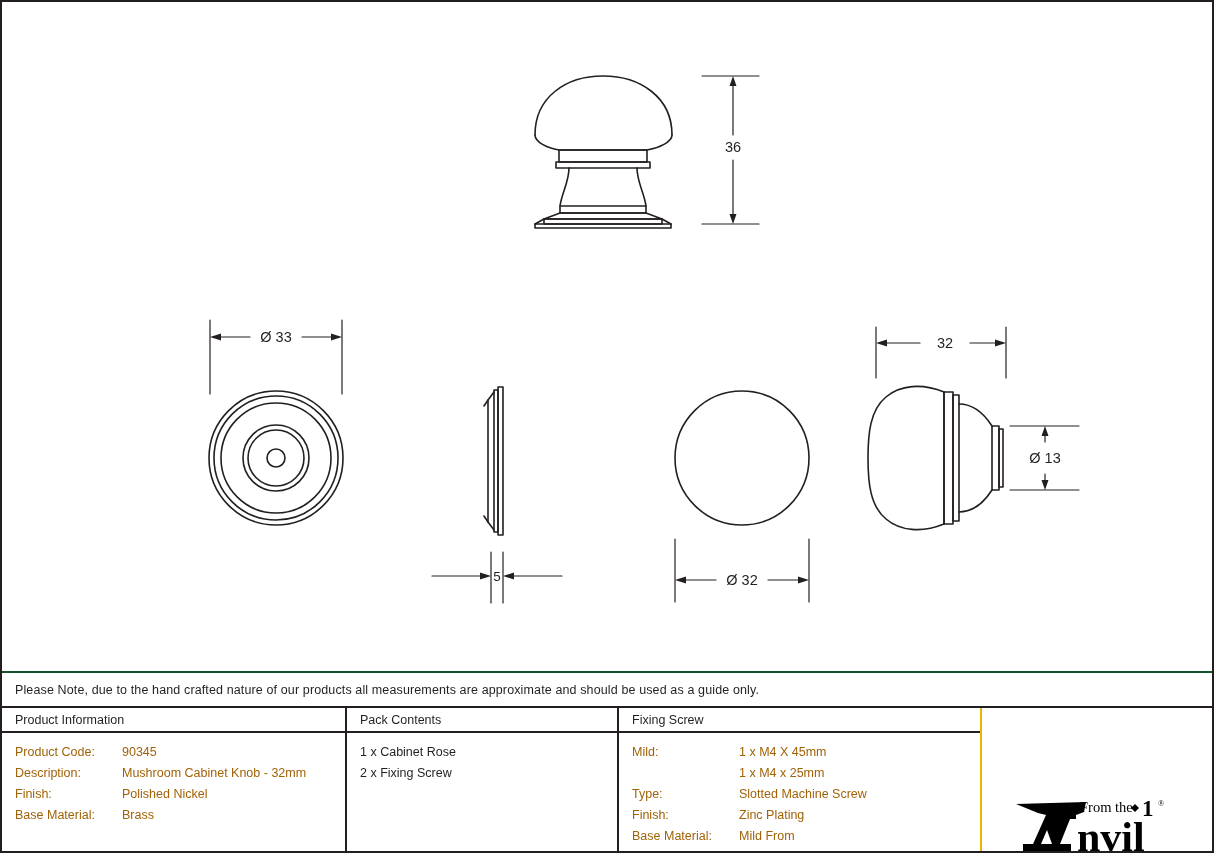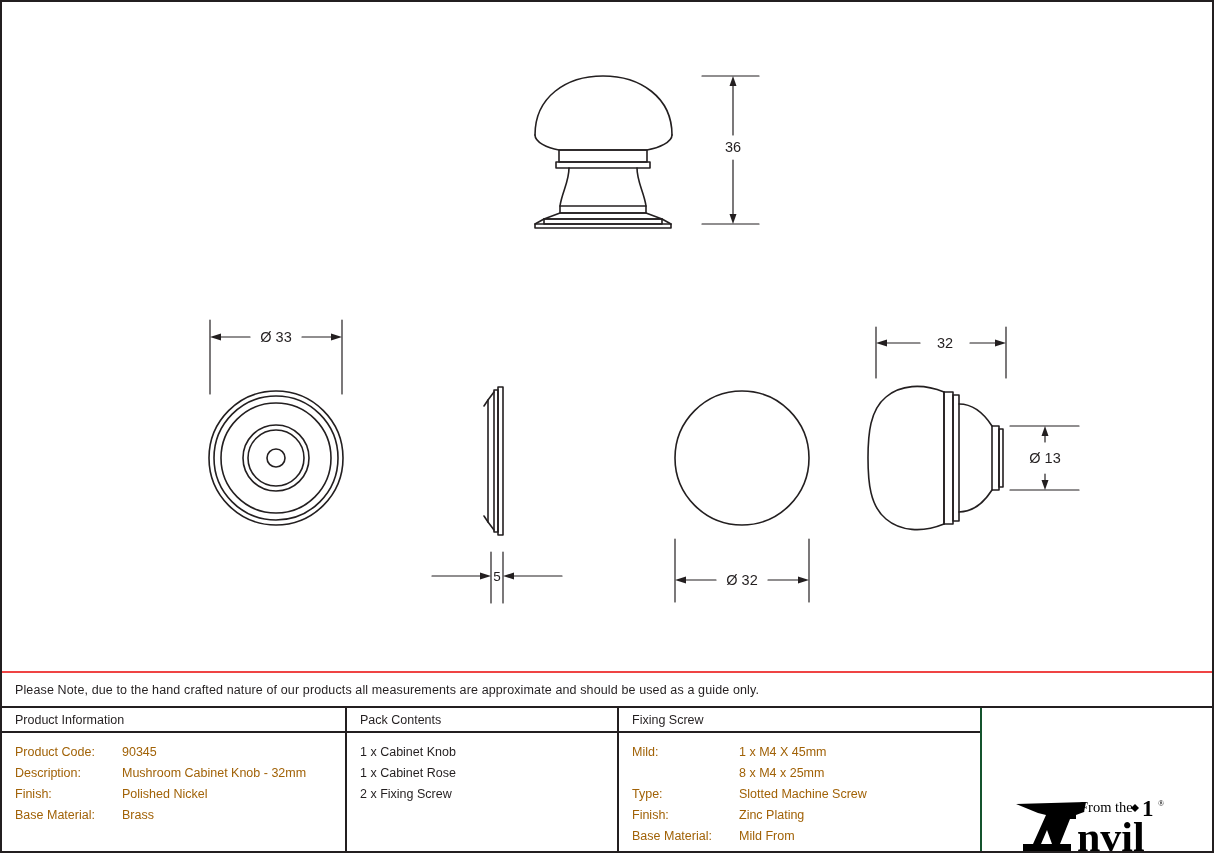--- a/index.html
+++ b/index.html
@@ -34,21 +34,21 @@
   #drawing svg { display: block; }
 
   
   .note-row {
     position: absolute;
     left: 0;
     top: 669px;
     width: 1210px;
     height: 37px;
     box-sizing: border-box;
-    border-top: 2px solid #ef4444;
+    border-top: 2px solid #14532d;
     border-bottom: 2px solid #231f20;
     display: flex;
     align-items: center;
   }
   .note-text {
     font-size: 12.5px;
     color: #231f20;
     padding-left: 13px;
     letter-spacing: 0.01em;
     white-space: nowrap;
@@ -63,21 +63,21 @@
     height: 143px;
     display: flex;
   }
   .col {
     box-sizing: border-box;
     position: relative;
     height: 100%;
   }
   .col-pi   { width: 345px; border-right: 2px solid #231f20; }
   .col-pc   { width: 272px; border-right: 2px solid #231f20; }
-  .col-fs   { width: 363px; border-right: 2px solid #14532d; }
+  .col-fs   { width: 363px; border-right: 2px solid #eab308; }
   .col-logo { width: 210px; margin-top: 48px; }
 
   .col-head {
     height: 25px;
     box-sizing: border-box;
     border-bottom: 2px solid #231f20;
     display: flex;
     align-items: center;
     padding-left: 13px;
     font-size: 12.5px;
@@ -281,36 +281,35 @@
         <div class="kv-line">
           <span class="kv-key">Base Material:</span>
           <span class="kv-val">Brass</span>
         </div>
       </div>
     </div>
 
     <div class="col col-pc">
       <div class="col-head">Pack Contents</div>
       <div class="col-body">
-        <div class="plain-line">1 x Cabinet Knob</div>
         <div class="plain-line">1 x Cabinet Rose</div>
         <div class="plain-line">2 x Fixing Screw</div>
       </div>
     </div>
 
     <div class="col col-fs">
       <div class="col-head">Fixing Screw</div>
       <div class="col-body">
         <div class="kv-line">
           <span class="kv-key">Mild:</span>
           <span class="kv-val">1 x M4 X 45mm</span>
         </div>
         <div class="kv-line">
           <span class="kv-key"></span>
-          <span class="kv-val">8 x M4 x 25mm</span>
+          <span class="kv-val">1 x M4 x 25mm</span>
         </div>
         <div class="kv-line">
           <span class="kv-key">Type:</span>
           <span class="kv-val">Slotted Machine Screw</span>
         </div>
         <div class="kv-line">
           <span class="kv-key">Finish:</span>
           <span class="kv-val">Zinc Plating</span>
         </div>
         <div class="kv-line">

